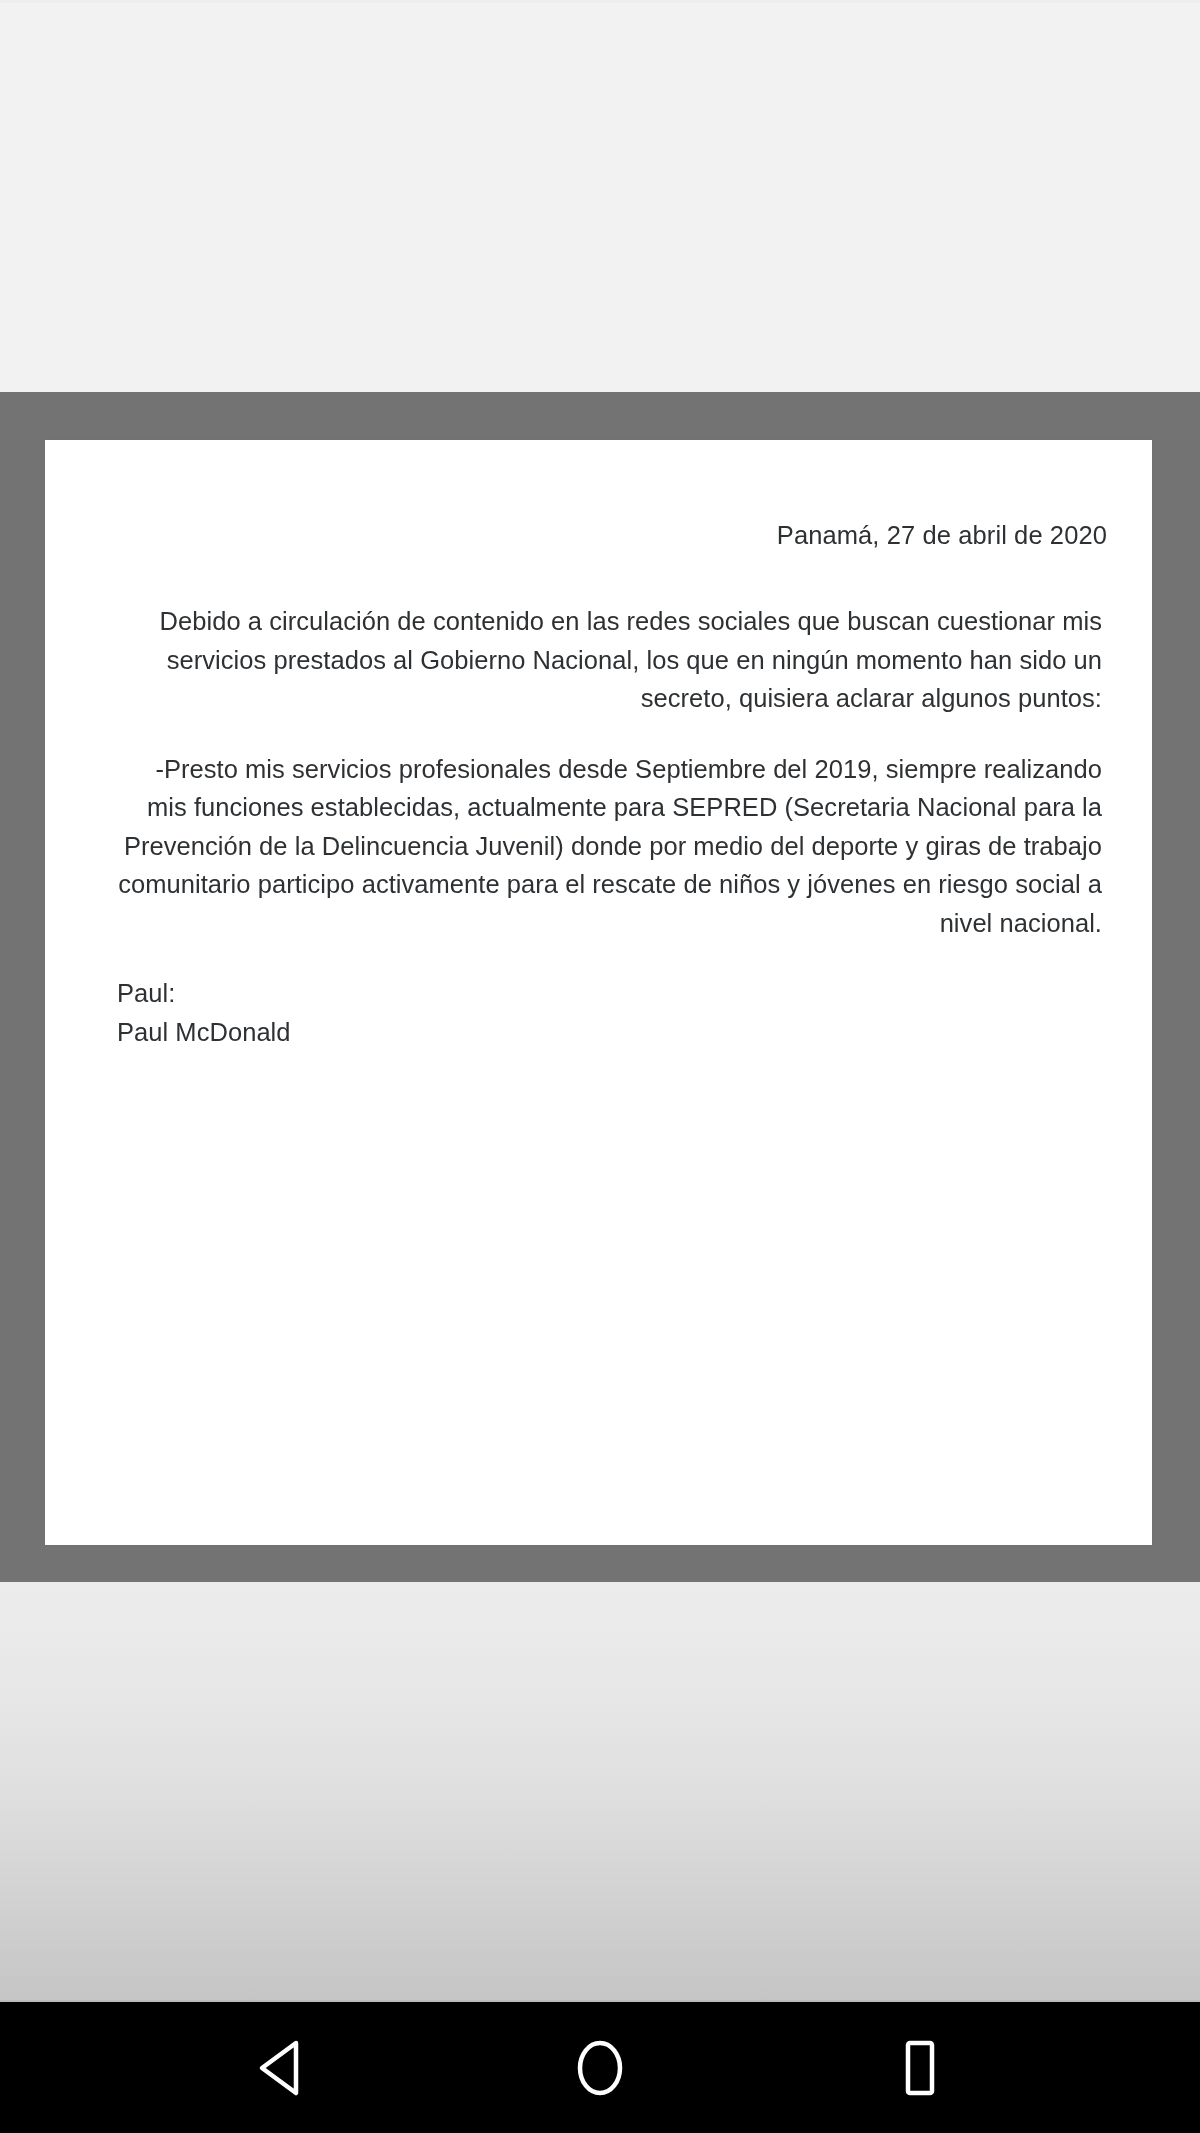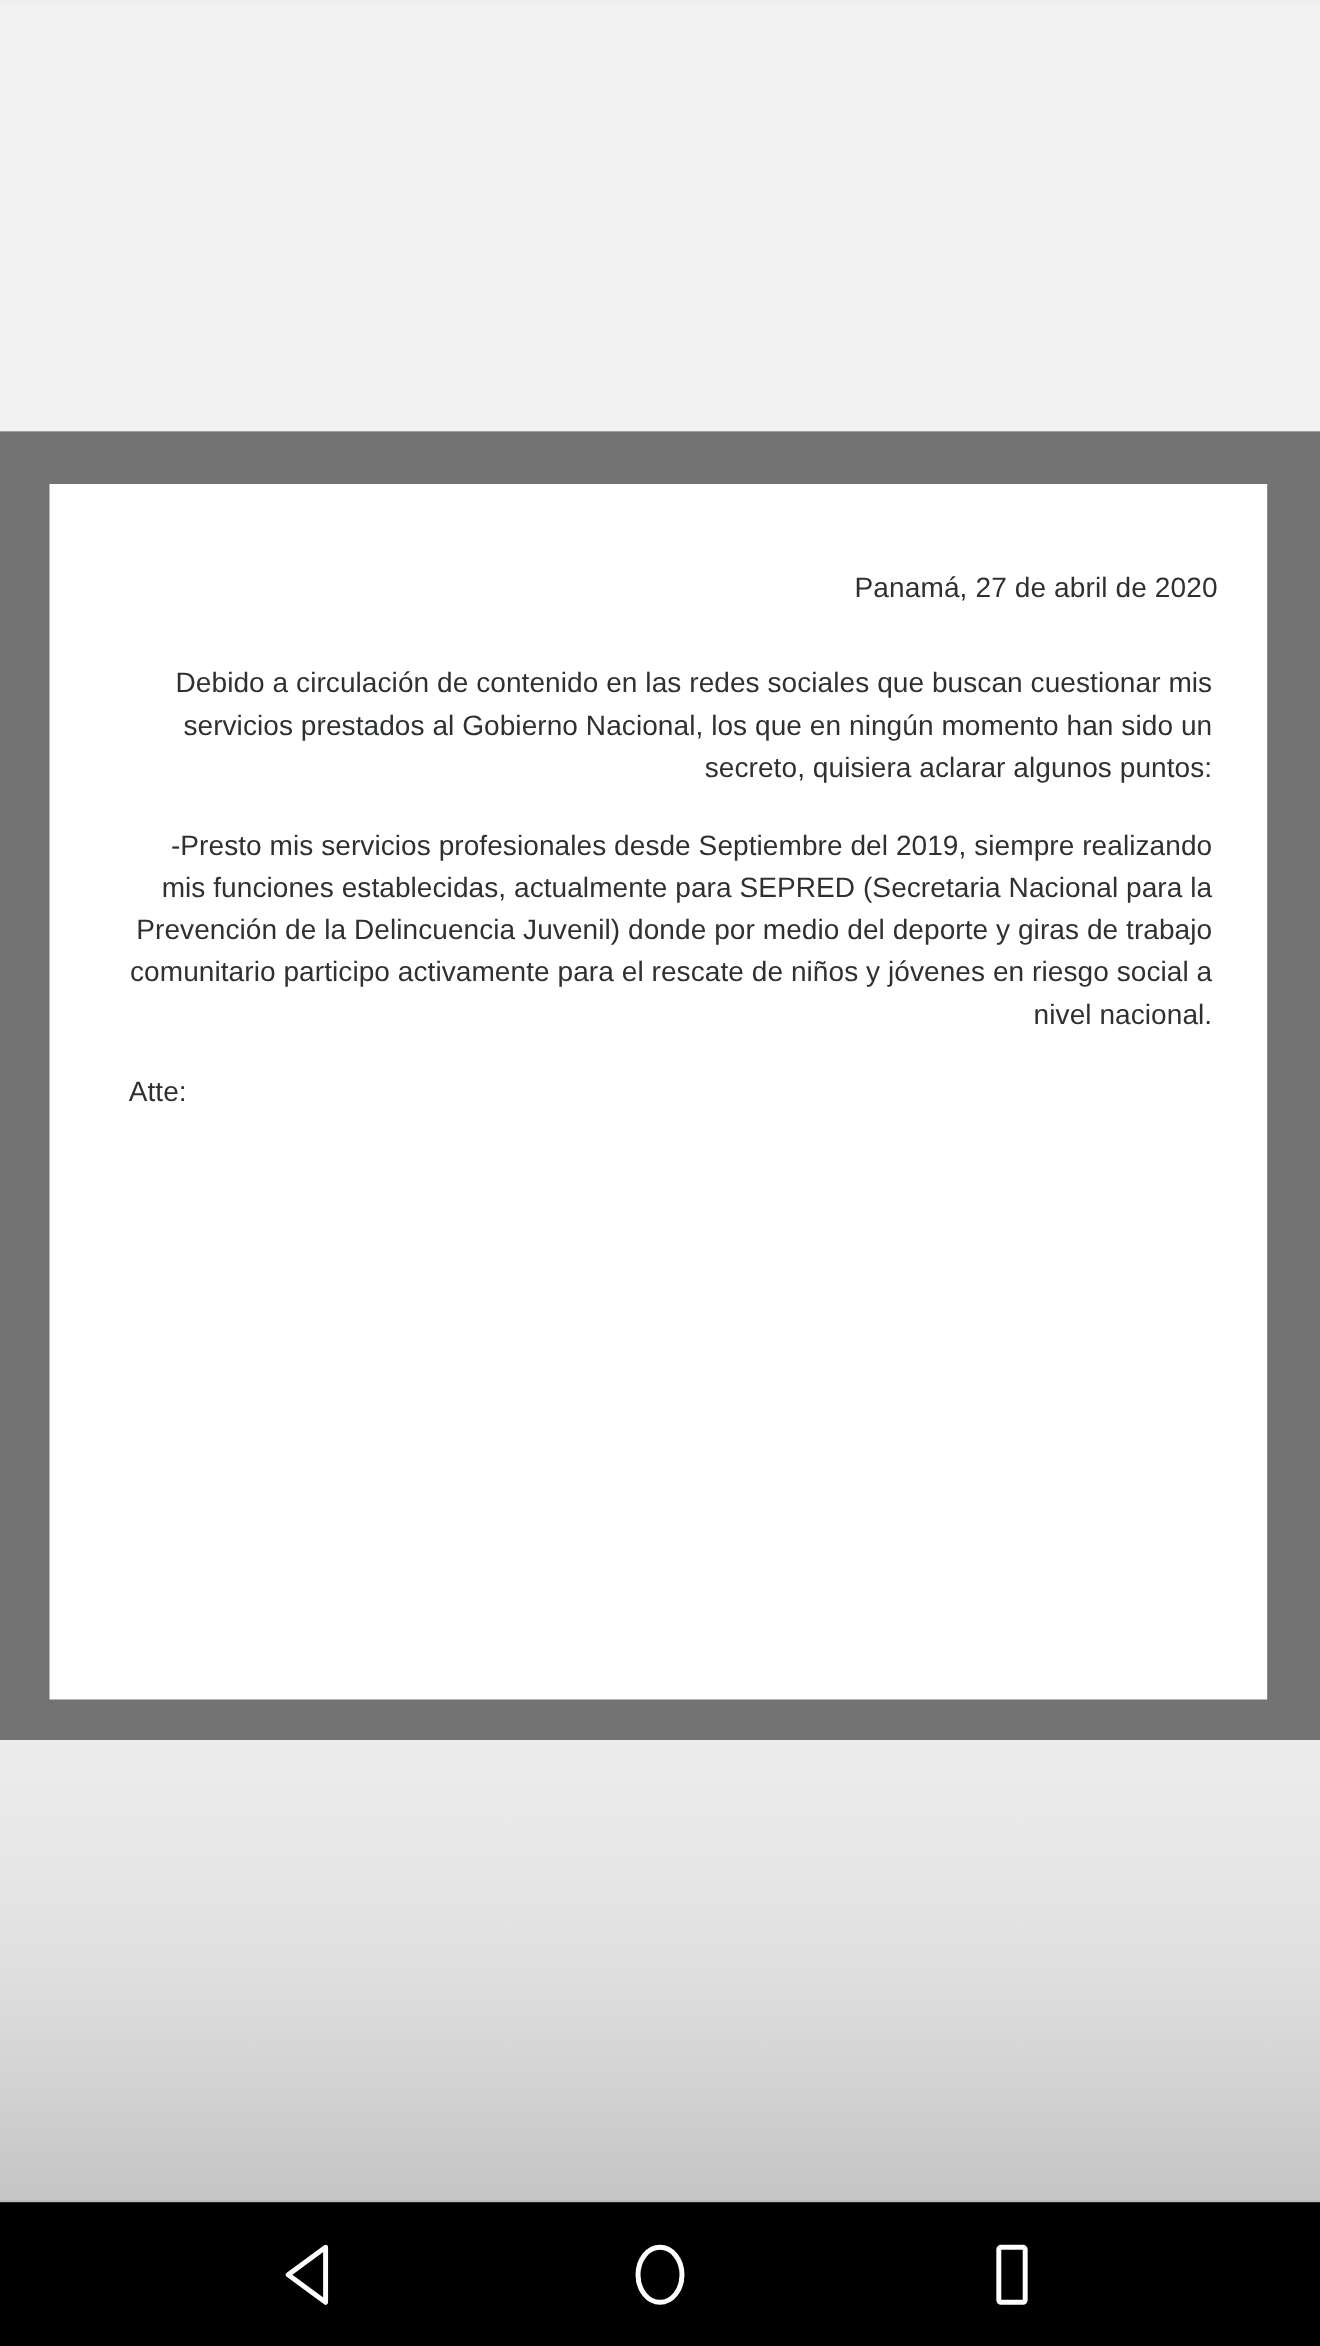--- a/index.html
+++ b/index.html
@@ -146,21 +146,22 @@
     <div class="letter-card">
       <div class="letter-inner">
 
         <div class="date-line">Panamá, 27 de abril de 2020</div>
 
         <div class="body-block">
           <p class="para">Debido a circulación de contenido en las redes sociales que buscan cuestionar mis servicios prestados al Gobierno Nacional, los que en ningún momento han sido un secreto, quisiera aclarar algunos puntos:</p>
           <p class="para">-Presto mis servicios profesionales desde Septiembre del 2019, siempre realizando mis funciones establecidas, actualmente para SEPRED (Secretaria Nacional para la Prevención de la Delincuencia Juvenil) donde por medio del deporte y giras de trabajo comunitario participo activamente para el rescate de niños y jóvenes en riesgo social a nivel nacional.</p>
 
           <div class="signature">
-            <div class="sig-line">Atte:</div>
+            <div class="sig-line">Paul:</div>
+            <div class="sig-line">Paul McDonald</div>
           </div>
         </div>
 
       </div>
     </div>
   </div>
 
   <div class="bottom-area"></div>
 
   <div class="nav-bar">

